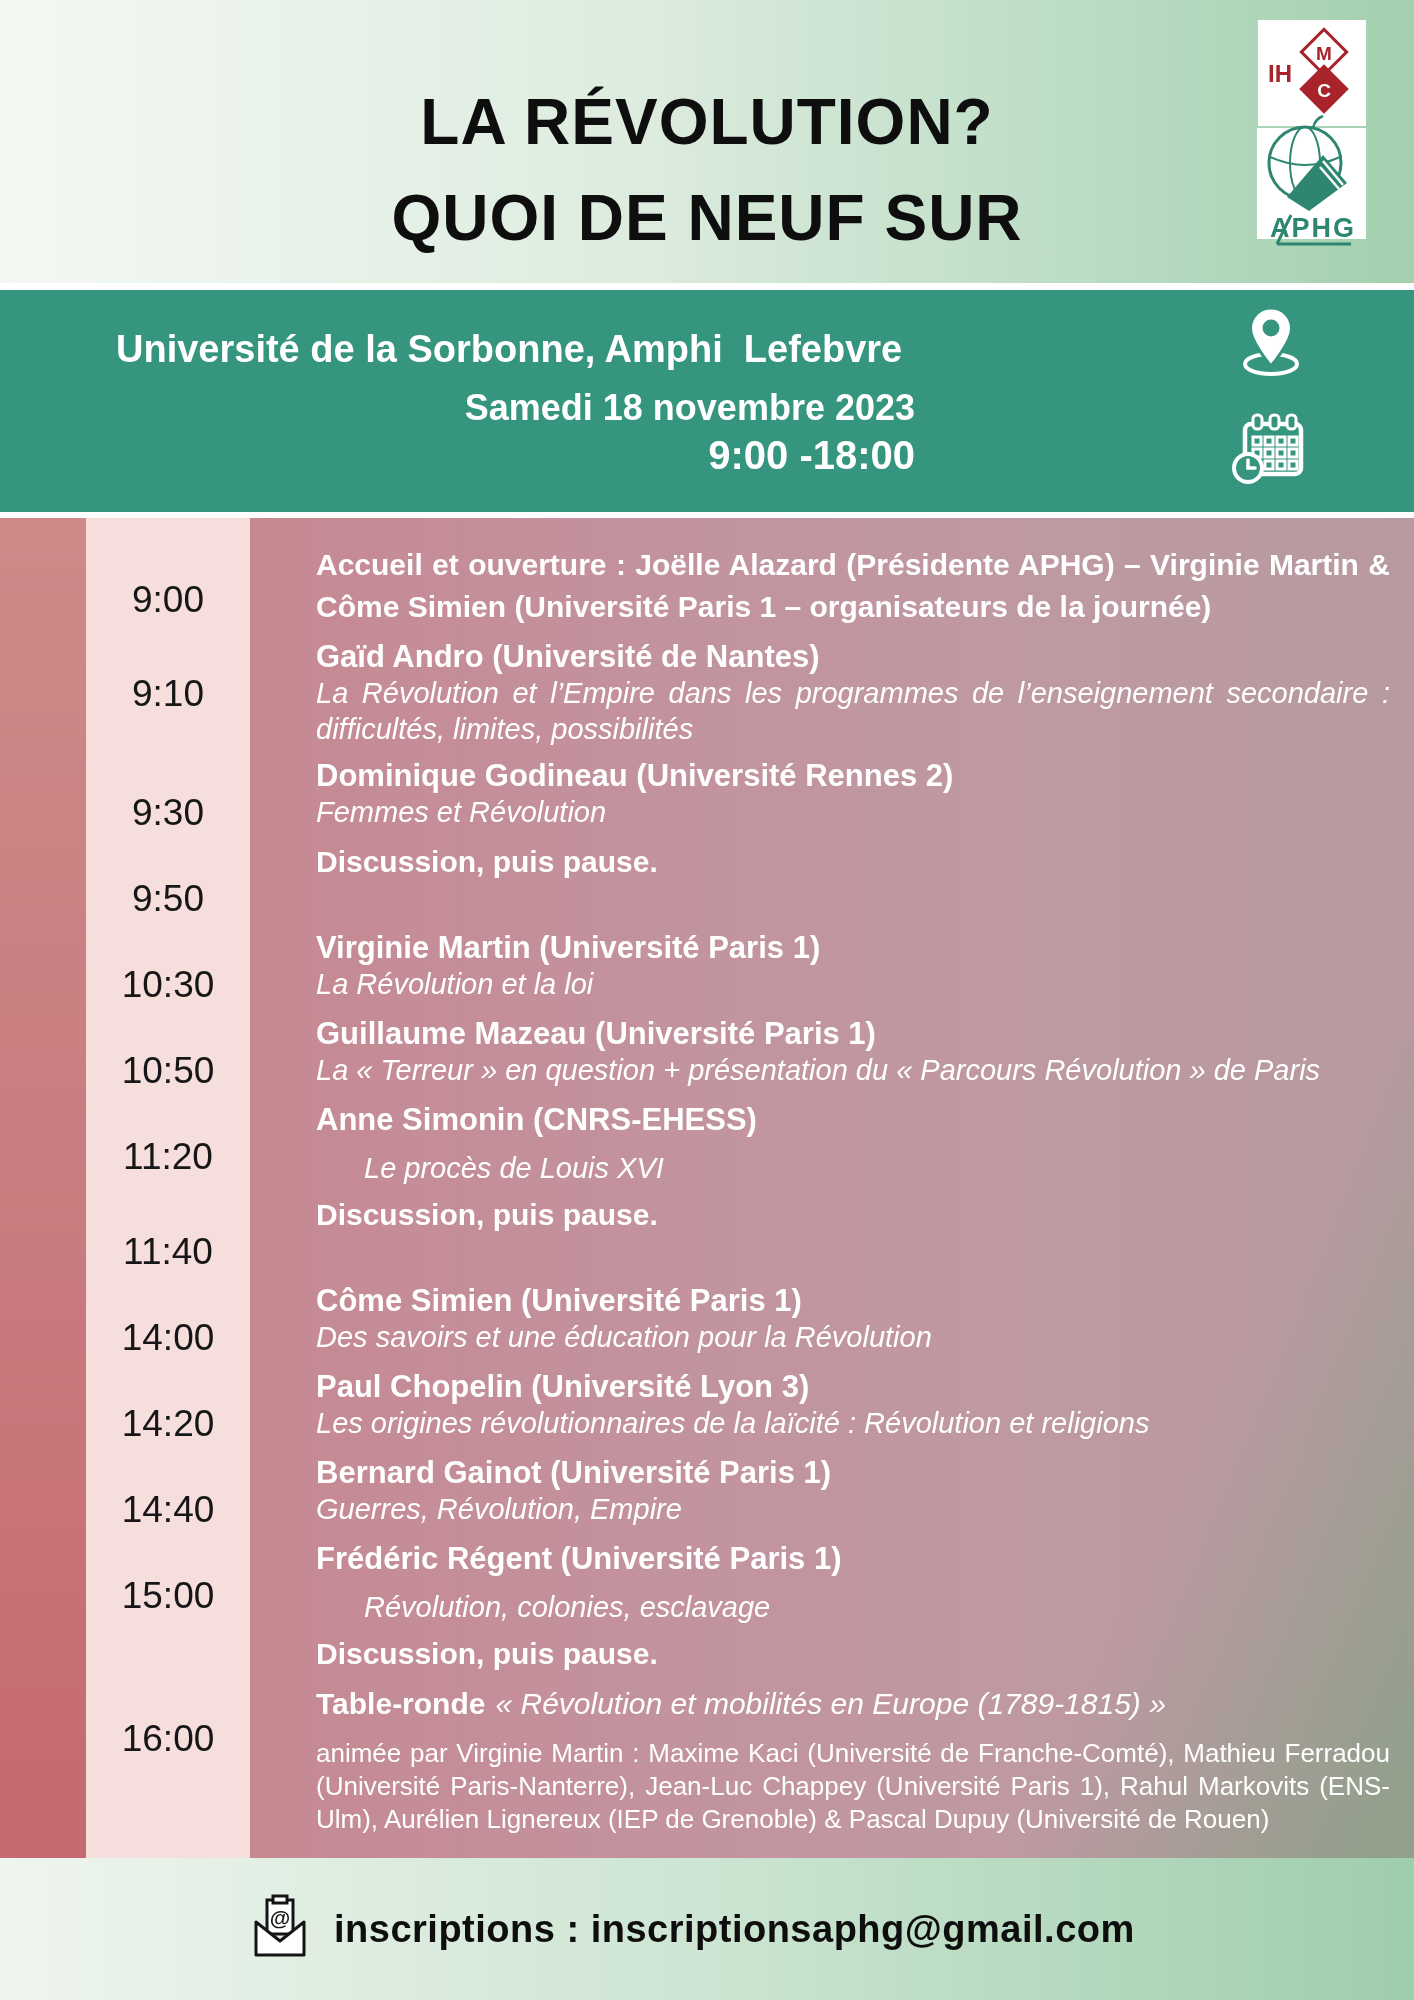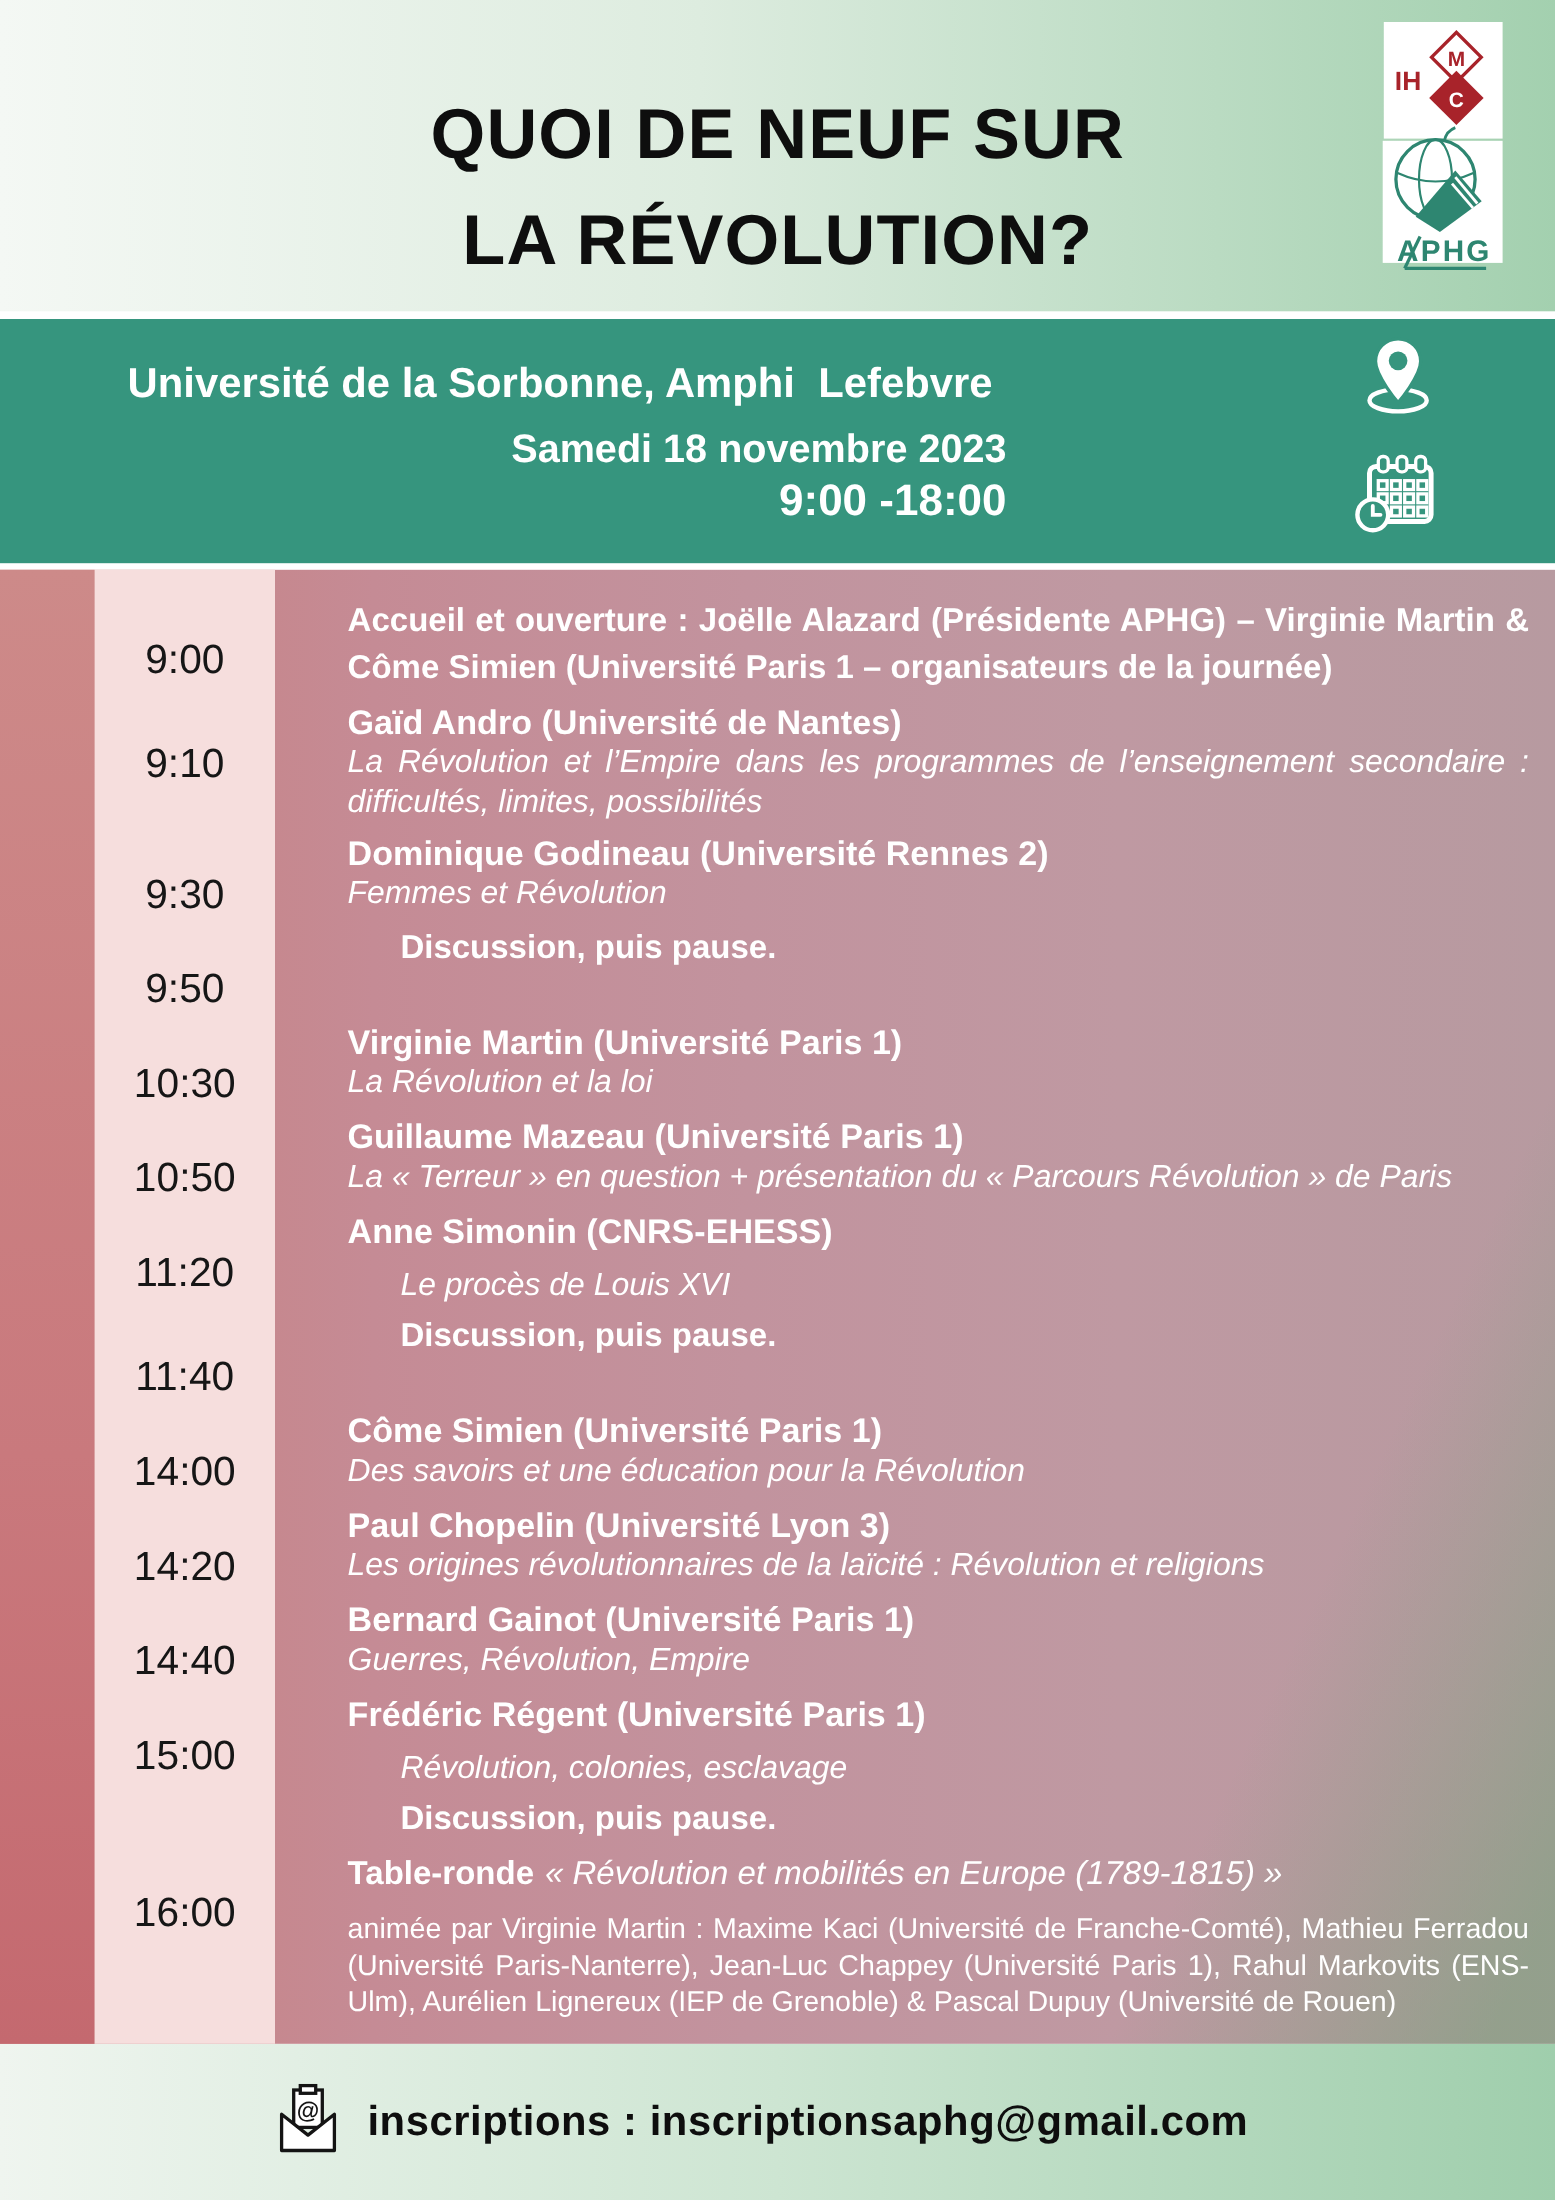--- a/index.html
+++ b/index.html
@@ -38,39 +38,39 @@
     background:linear-gradient(180deg,#cd8a89 0%,#c9797d 60%,#c4696f 100%);z-index:0;}
   .schedule::after{content:"";position:absolute;left:86px;top:0;bottom:0;width:164px;background:#f6dedd;z-index:0;}
   .row{position:relative;z-index:1;display:flex;}
   .time{flex:none;width:250px;box-sizing:border-box;padding-left:86px;text-align:center;
     font-size:37px;line-height:40px;font-weight:400;color:#161616;margin-top:36px;}
   .entry{flex:1;padding:0 24px 0 66px;color:#ffffff;}
   .speaker{font-size:31px;font-weight:700;line-height:37px;}
   .talk{font-size:29px;font-style:italic;font-weight:400;line-height:36px;text-align:justify;}
   .gap-sub .talk{margin-top:12px;margin-left:48px;}
   .opening .title-text{font-size:30px;font-weight:700;line-height:42px;text-align:justify;}
-  .pause .title-text{font-size:30px;font-weight:700;line-height:38px;margin-left:48px;}
+  .pause .title-text{font-size:30px;font-weight:700;line-height:38px;}
   .rt-line{font-size:30px;line-height:42px;}
   .rt-label{font-weight:700;margin-right:10px;}
   .rt-title{font-style:italic;font-weight:400;}
   .participants{margin-top:12px;font-size:26px;line-height:33px;font-weight:400;text-align:justify;}
   
   .footer{height:142px;background:linear-gradient(90deg,#eff5ef 0%,#cde5d2 50%,#9fceac 100%);
     display:flex;align-items:center;box-sizing:border-box;padding-left:246px;column-gap:20px;}
   .contact{font-size:38px;font-weight:700;color:#0e0e0e;letter-spacing:0.5px;}
 </style>
 </head>
 <body>
 
 <div class="poster">
 
   <header class="header">
     <div class="title">
+      <div>LA RÉVOLUTION?</div>
       <div>QUOI DE NEUF SUR</div>
-      <div>LA RÉVOLUTION?</div>
     </div>
 
     <div class="logo logo-ihmc">
       <svg width="108" height="106" viewBox="0 0 108 106">
         <g transform="translate(66,32) rotate(45)">
           <rect x="-16" y="-16" width="32" height="32" fill="#ffffff" stroke="#a8232a" stroke-width="3"></rect>
         </g>
         <text x="66" y="40" text-anchor="middle" font-size="19" font-weight="bold" fill="#a8232a">M</text>
         <g transform="translate(66,69) rotate(45)">
           <rect x="-17.5" y="-17.5" width="35" height="35" fill="#a8232a"></rect>

